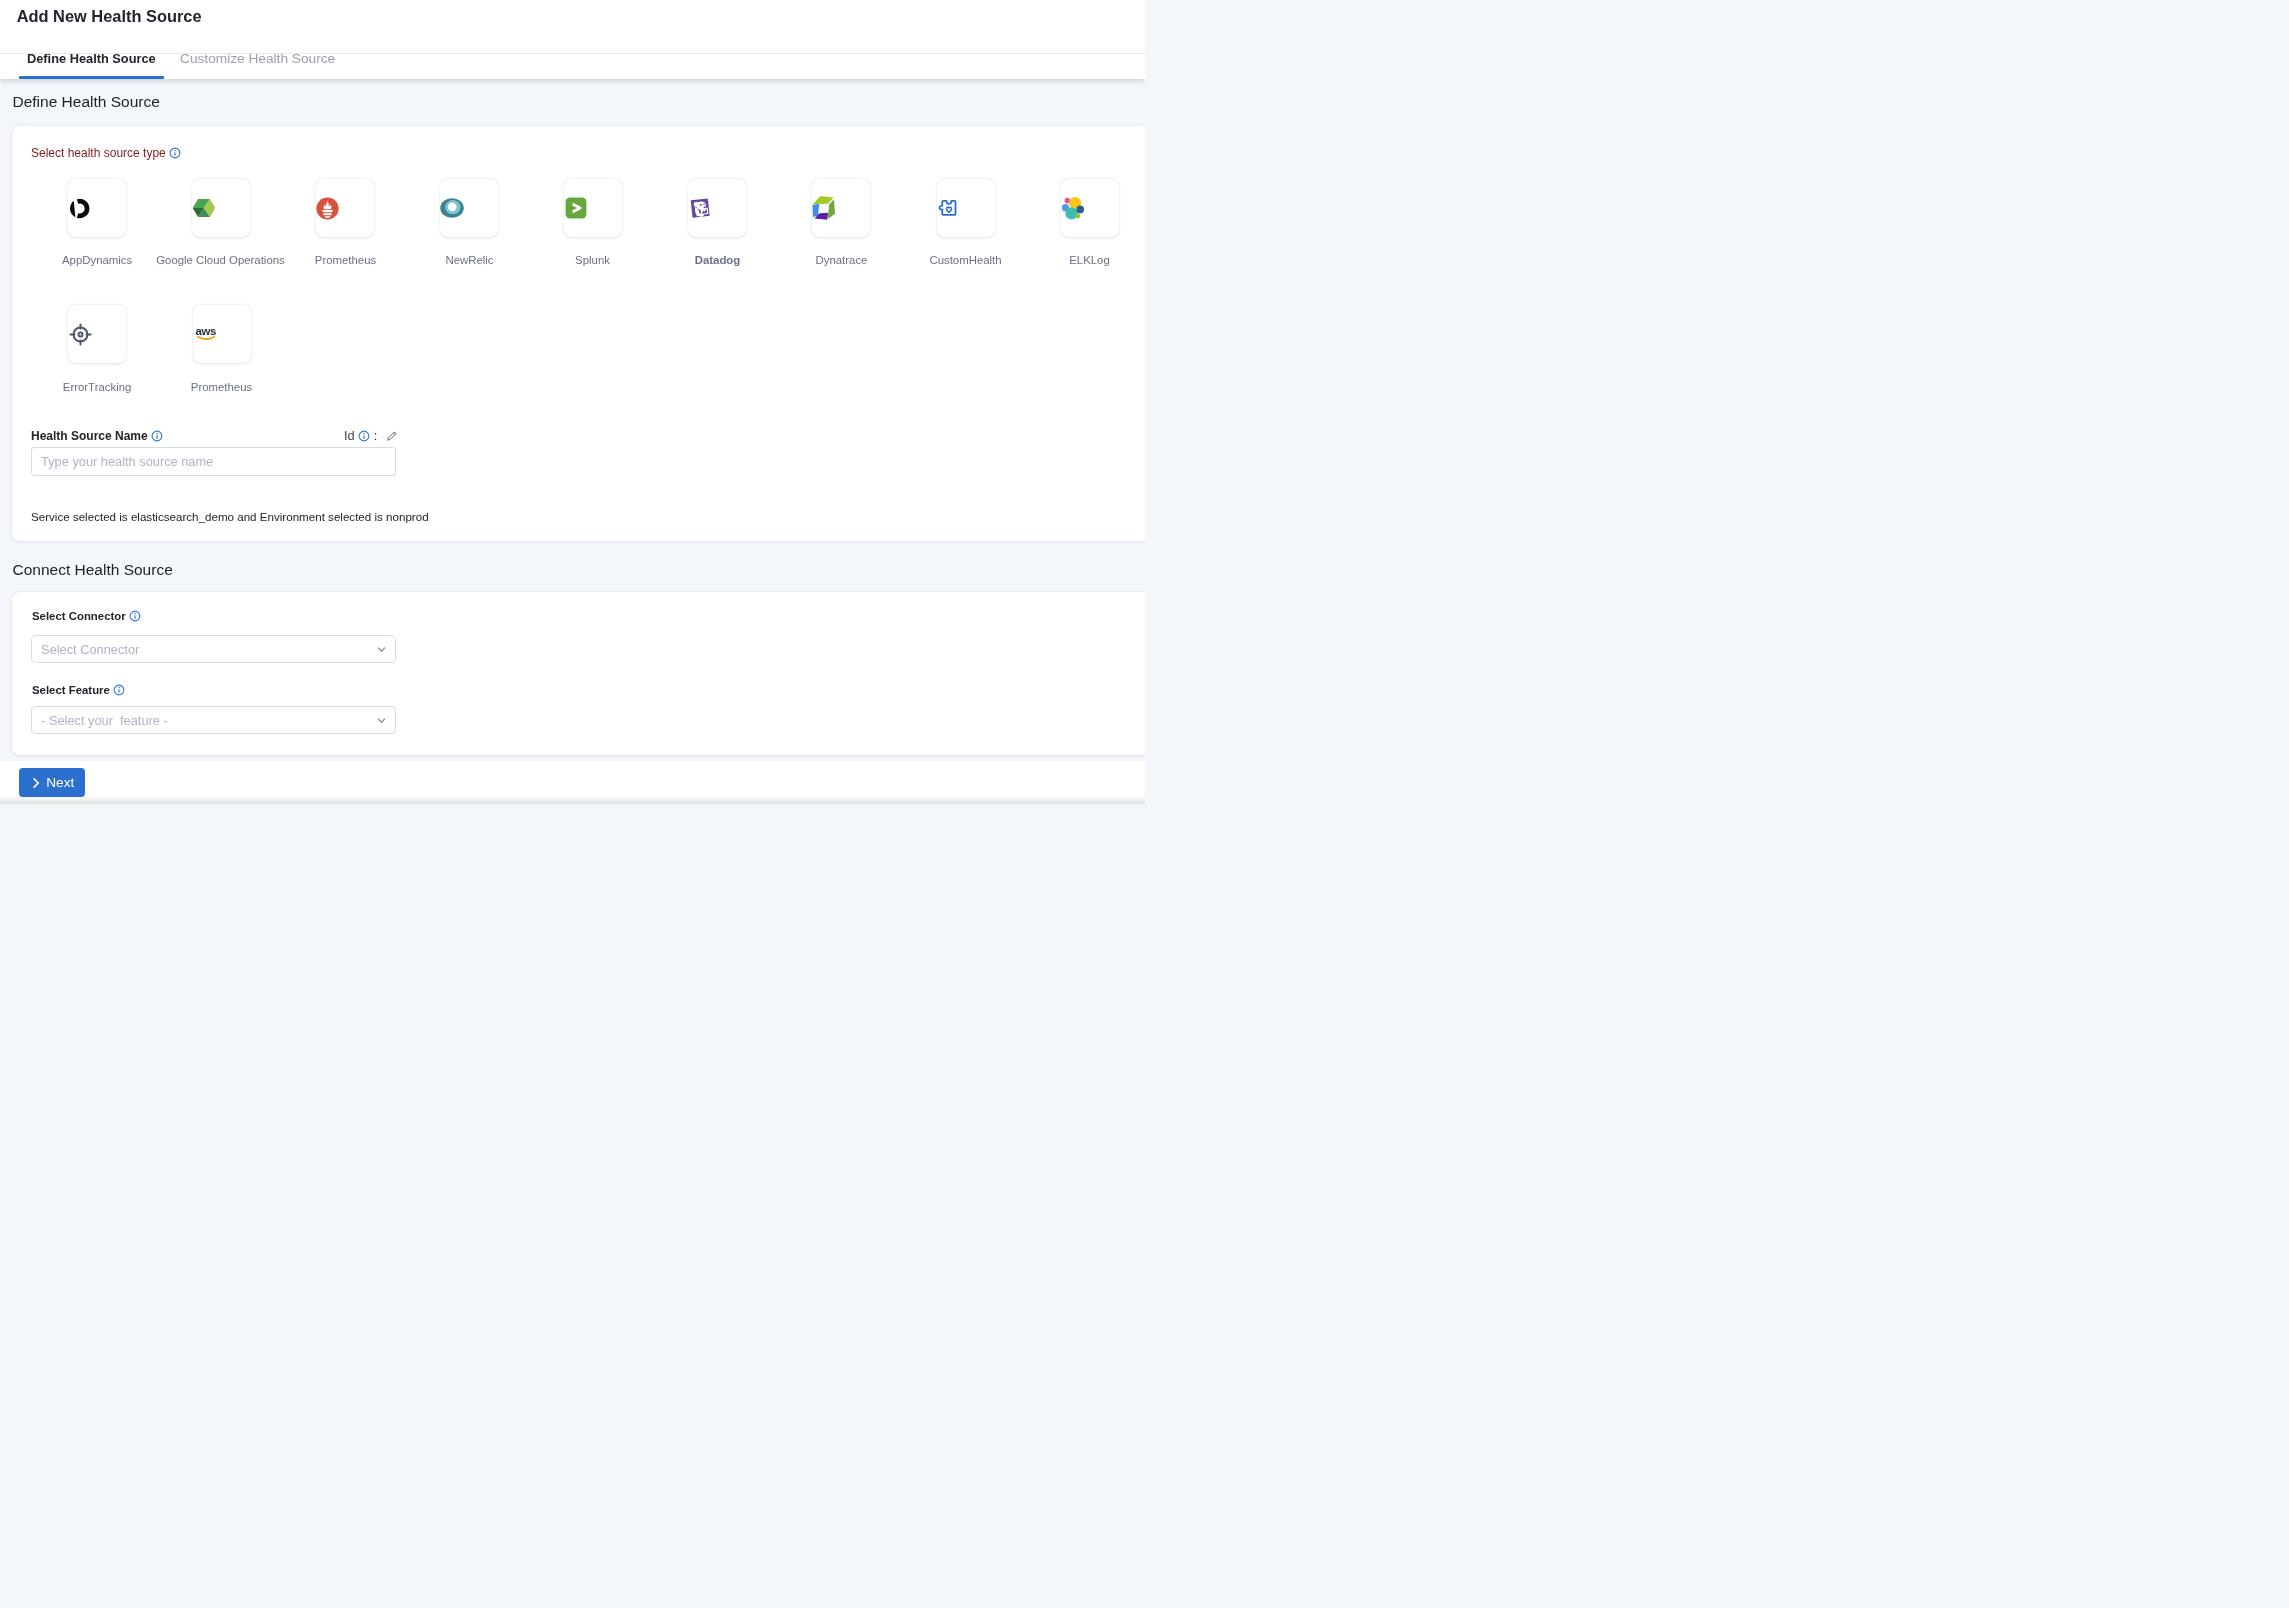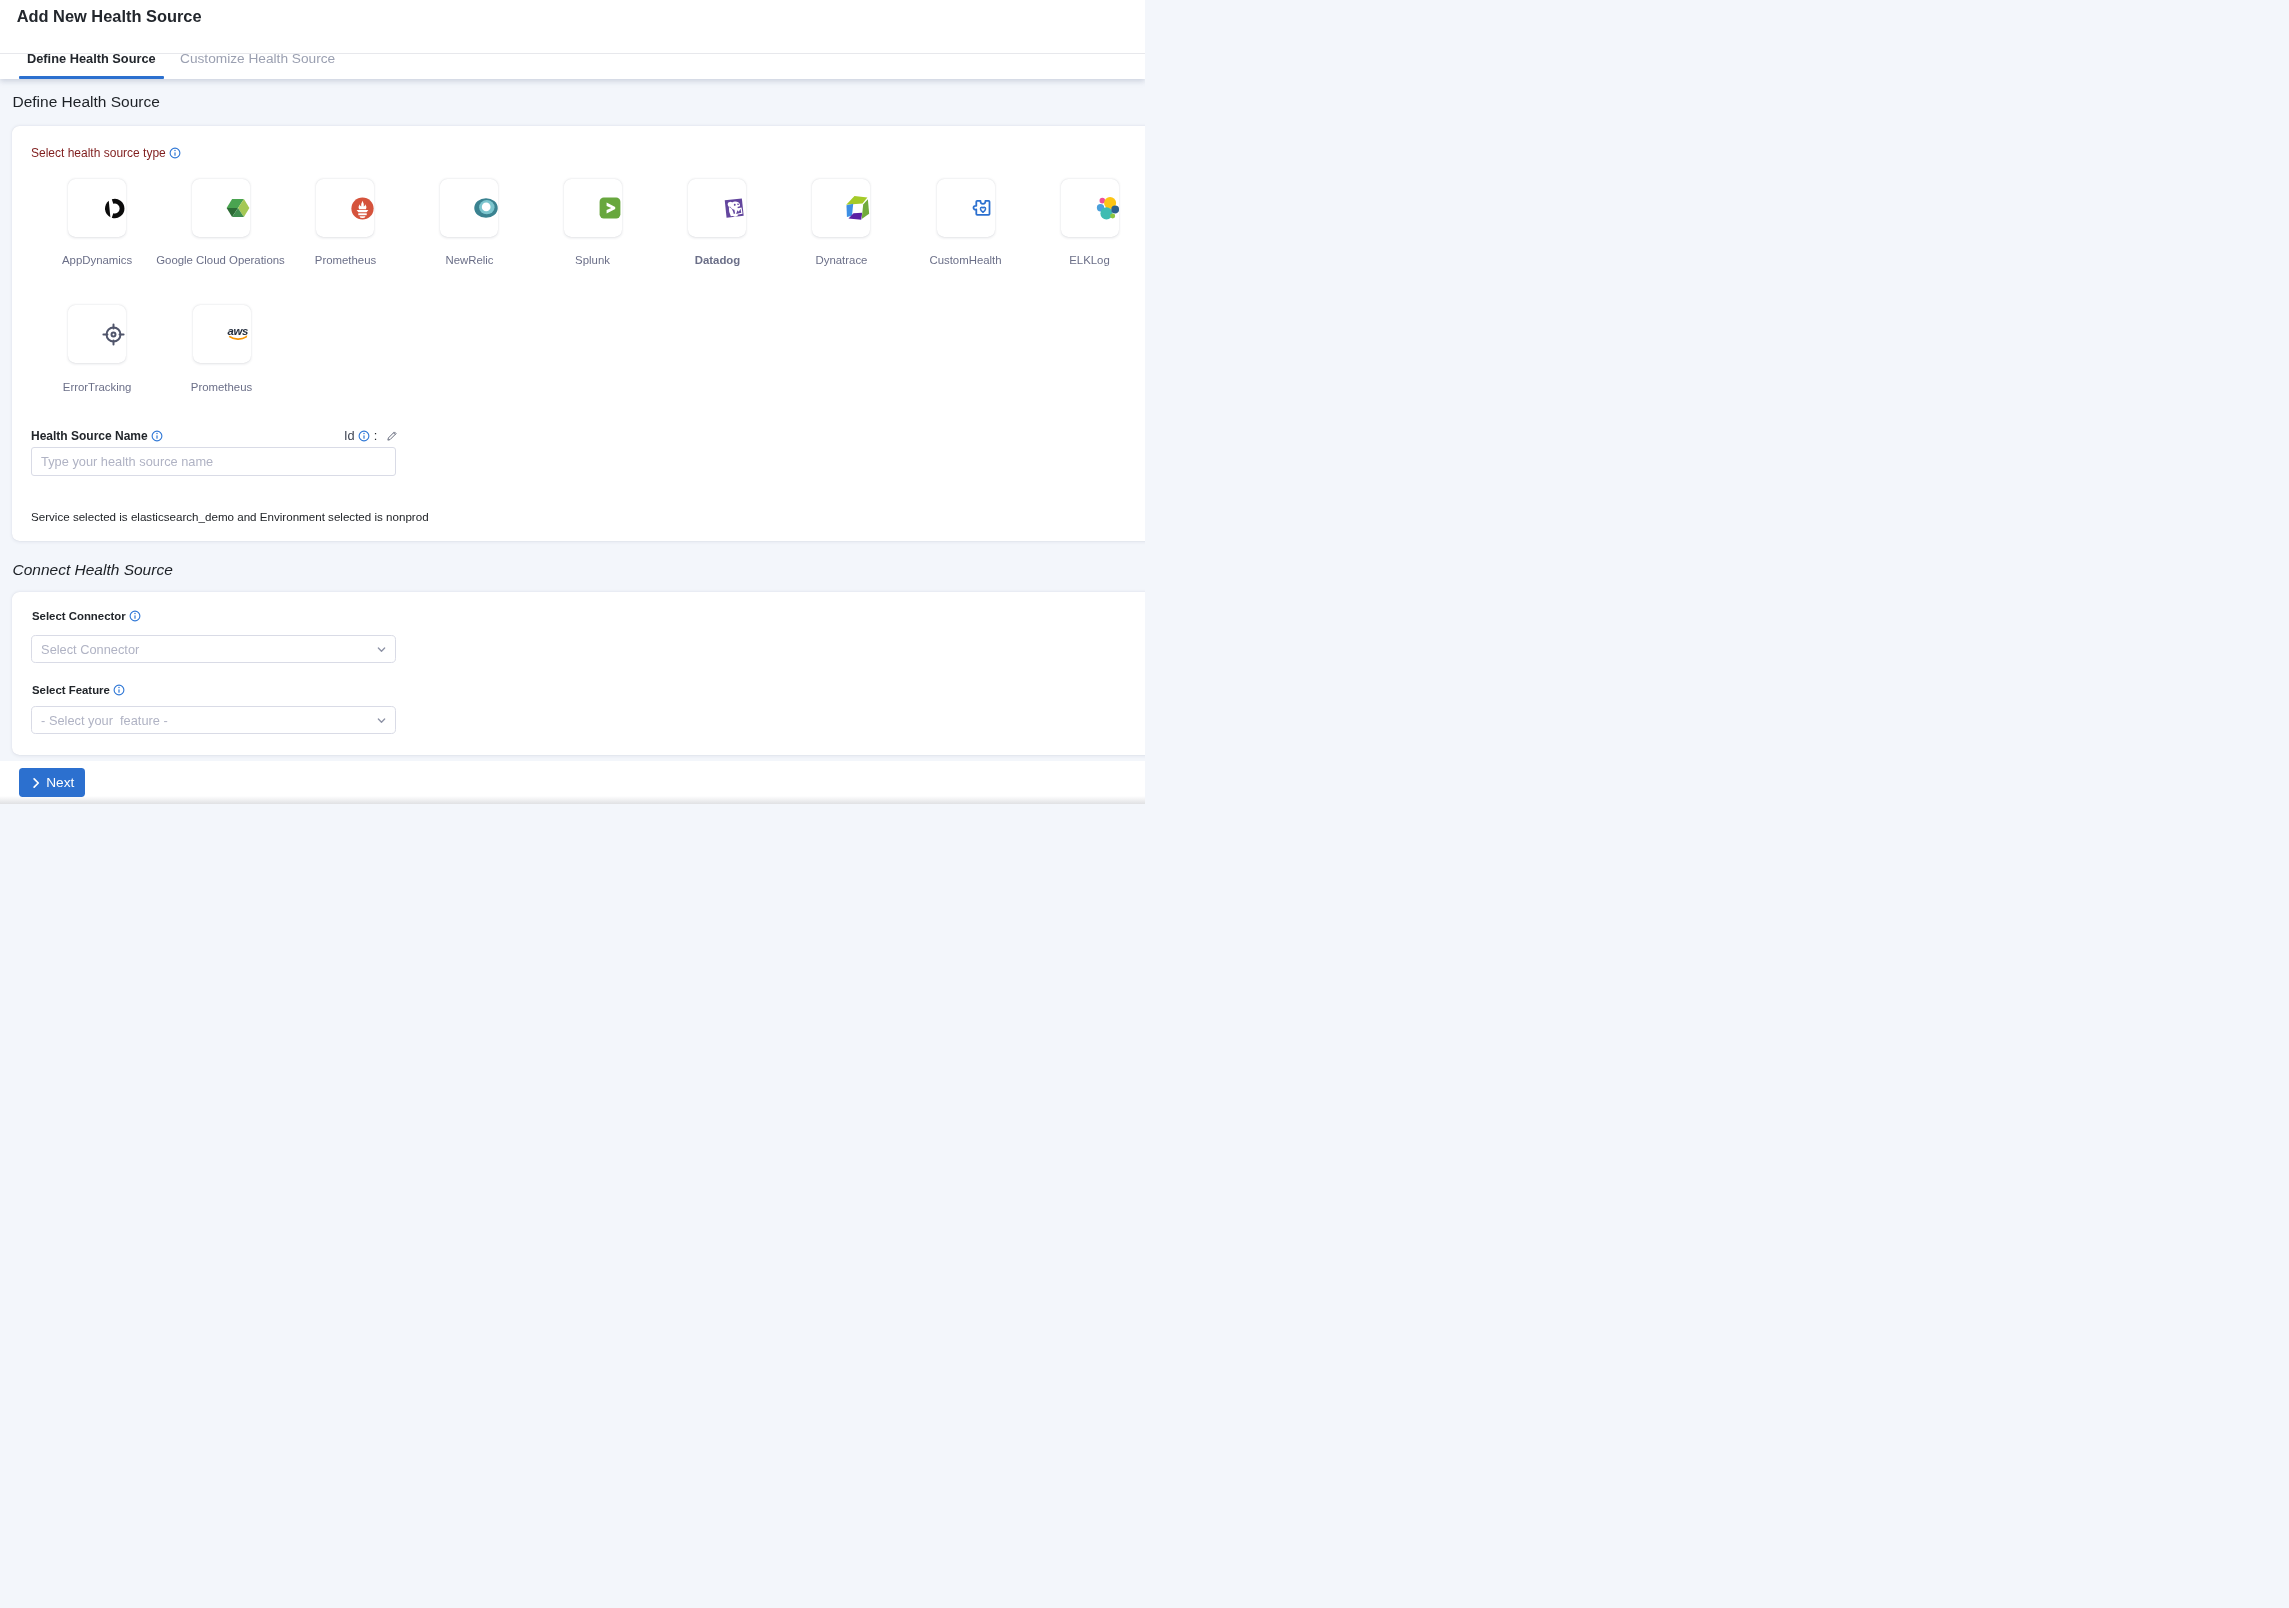--- a/index.html
+++ b/index.html
@@ -12,21 +12,21 @@
   .tab2 { position:absolute; left:180px; top:8.5px; font-size:13.7px; font-weight:500; color:#9ba0b1;}
   .underline { position:absolute; left:19px; bottom:0; width:145px; height:2.7px; background:#2c70cf; border-radius:0.9px;}
   .h2 { position:absolute; font-size:15.5px; font-weight:400; color:#1d2126;}
   .card { position:absolute; left:12.2px; width:1139px; background:#fff; border-radius:7.3px 0 0 7.3px; box-shadow:0 0.9px 3.7px rgba(45,55,90,0.09), 0 0 0.9px rgba(45,55,90,0.15);}
   .card1 { top:126px; height:415px; }
   .card2 { top:592px; height:163px; }
   .lab { position:absolute; font-size:12px; color:#7f1d1d; }
   .blab { position:absolute; font-size:12px; font-weight:700; color:#22262b; }
   .tile { position:absolute; width:58px; height:58px; background:#fff; border-radius:7.3px;
           box-shadow:0 0.9px 2.7px rgba(40,48,70,0.13), 0 0 0.9px rgba(40,48,70,0.12);
-          display:flex; align-items:center; justify-content:flex-end;font-style:italic;}
+          display:flex; align-items:center; justify-content:flex-start;}
   .tlabel { position:absolute; width:155px; text-align:center; font-size:11.4px; color:#6b6f88;}
   .input { position:absolute; left:31px; width:365px; height:29px; background:#fff;
            border:0.9px solid #d9dbe6; border-radius:3px; font-size:12.8px; color:#b0b3c4;
            display:flex; align-items:center; padding-left:9.1px;}
   .sel { position:absolute; left:31px; width:365px; height:28px; background:#fff;
          border:0.9px solid #d9dbe6; border-radius:4.6px; font-size:12.8px; color:#b0b3c4;
          display:flex; align-items:center; padding-left:9.1px;}
   .chev { position:absolute; right:8.2px; top:50%; margin-top:-5.5px;}
   .footer { position:absolute; left:0; top:761px; width:1145px; height:43px; background:#fff;}
   .next { position:absolute; left:19px; top:768px; width:66px; height:29px; background:#2c70cf;
@@ -171,21 +171,21 @@
       <circle cx="7" cy="4" r="0.85" fill="#2f77d6"></circle>
     </svg>
     <span style="color:#22262b;">:</span>
     <svg width="12" height="12" viewBox="0 0 16 16" style="vertical-align:-1.8px; margin-left:5.5px;">
       <path d="M11.2 2.6 L13.4 4.8 L5.4 12.8 L2.5 13.5 L3.2 10.6 Z M10.2 3.9 l1.9 1.9" fill="none" stroke="#565b6e" stroke-width="1.2" stroke-linejoin="round"></path>
     </svg>
   </div>
   <div class="input" style="top:447px;">Type your health source name</div>
   <div class="lab" style="left:31px; top:510px; font-size:11.6px; color:#212428;">Service selected is elasticsearch_demo and Environment selected is nonprod</div>
 
-  <div class="h2" style="left:12.5px; top:561px;font-style:italic;">Connect Health Source</div>
+  <div class="h2" style="left:12.5px; top:561px;">Connect Health Source</div>
 
   <div class="card card2"></div>
   <div class="blab" style="left:32px; top:610px; font-size:11.4px;">Select Connector
     <svg class="ic" width="12" height="12" viewBox="0 0 14 14">
       <circle cx="7" cy="7" r="5.7" fill="none" stroke="#2f77d6" stroke-width="1.3"></circle>
       <rect x="6.3" y="6" width="1.4" height="4.2" rx="0.7" fill="#2f77d6"></rect>
       <circle cx="7" cy="4" r="0.85" fill="#2f77d6"></circle>
     </svg>
   </div>
   <div class="sel" style="top:635px;">Select Connector

